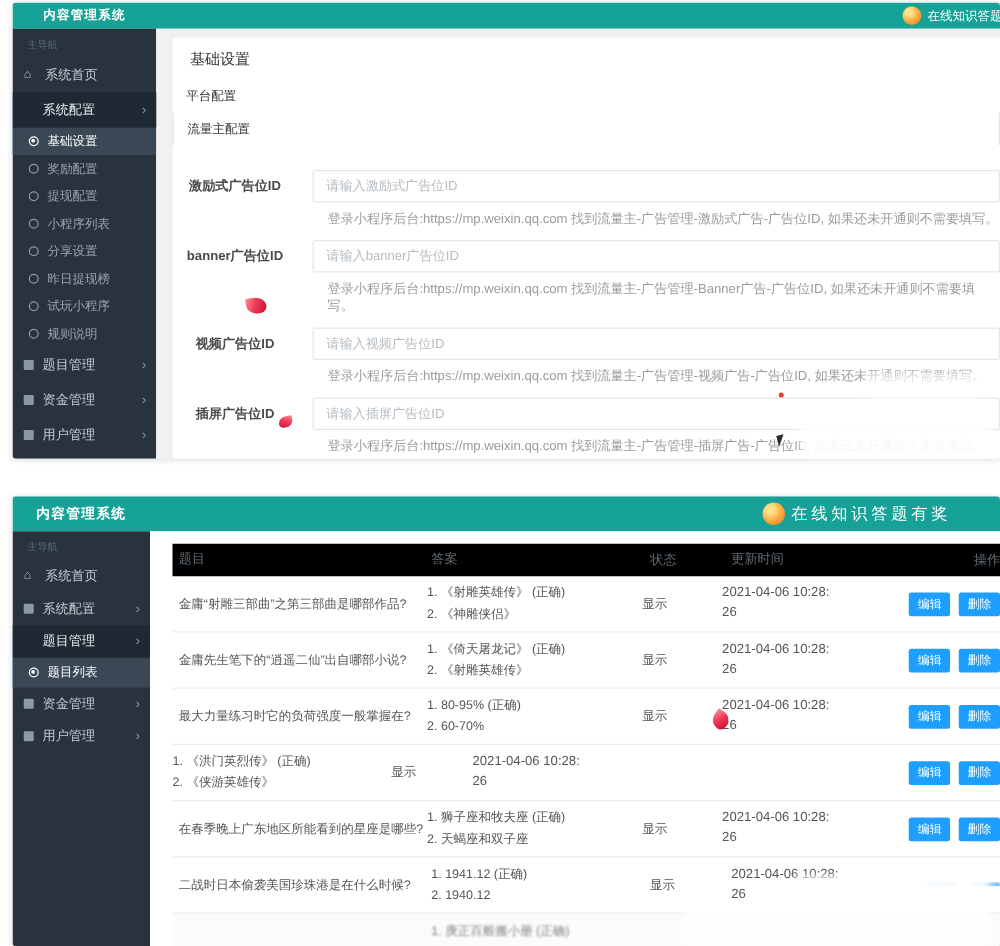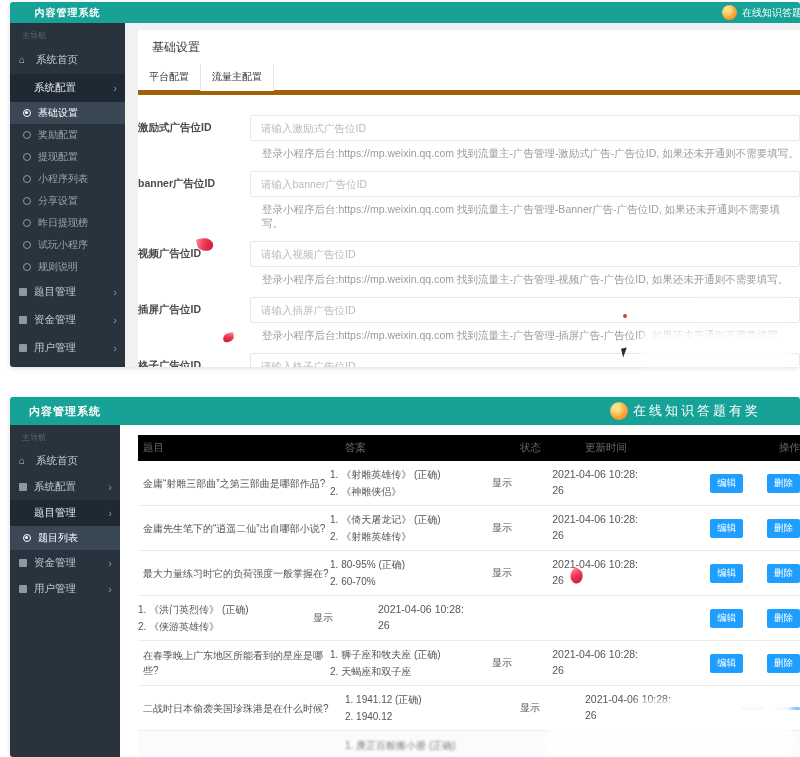--- a/index.html
+++ b/index.html
@@ -42,40 +42,40 @@
   .it.open .cube-icon, .sub.active .radio-icon { background:transparent; }
   .home-icon { width:10px; font-size:10px; color:#b9c2c8; line-height:1; }
   .radio-icon { width:8px; height:8px; border:1.5px solid #8d99a2; border-radius:50%; flex:0 0 auto; position:relative; }
   .sub.active .radio-icon { border-color:#fff; }
   .sub.active .radio-icon::after { content:""; position:absolute; left:1px; top:1px; width:3px; height:3px; border-radius:50%; background:#fff; }
 
   
   .a .main { flex:1; background:#f1f1f2; padding:7px 0 0 13px; min-width:0; }
   .card { background:#fff; height:100%; border-radius:2px; box-shadow:0 1px 2px rgba(0,0,0,.04); }
   .card-hd { padding:9px 14px 8px; font-size:12px; color:#333; }
-  .tabs { display:flex; border-bottom:5px solid #a16207; font-size:10px; color:#333; }
+  .tabs { display:flex; border-bottom:1px solid #a16207; font-size:10px; color:#333;flex-direction:column; }
   .tab { padding:6px 11px; cursor:pointer; background:#fff; }
   .tab.active { border-left:1px solid #e4e4e4; border-right:1px solid #e4e4e4; margin-bottom:-1px; }
   .form { padding-top:10px; }
   .field { display:flex; align-items:center; height:26px; margin-top:10px; }
-  .flabel { width:112px; text-align:left; padding-right:12px; font-size:10.5px; font-weight:bold; color:#4a4a4a; flex:0 0 auto; }
+  .flabel { width:112px; text-align:center; padding-right:12px; font-size:10.5px; font-weight:bold; color:#4a4a4a; flex:0 0 auto; }
   .fin { flex:1; min-width:0; height:26px; border:1px solid #e6e6e6; border-radius:2px; padding:0 10px; font-size:10.5px; color:#333; outline:none; background:#fff; }
   .fin::placeholder { color:#b6bcc2; }
   .fhelp { margin:6px 0 4px 124px; font-size:10.5px; color:#9b9b9b; }
 
   
   .b .main { flex:1; background:#fff; padding:10px 0 0 18px; min-width:0; position:relative; }
   .thead { display:flex; align-items:center; background:#000000; height:26px; font-size:10.5px; color:#5f6a72; }
   .trow { display:flex; align-items:center; border-bottom:1px solid #ececec; min-height:45px; padding:5px 0; font-size:10px; color:#555; }
   .c-q { width:207px; padding-left:5px; line-height:1.5; }
   .c-a { width:175px; line-height:1.7; }
   .c-s { width:65px; }
   .c-t { width:148px; line-height:1.5; font-size:10.5px; }
   .c-o { flex:1; text-align:right; white-space:nowrap; }
-  .btn { display:inline-block; background:#1e9fff; color:#fff; border-radius:2px; padding:3px 7px; font-size:9.5px; margin-left:21px; cursor:pointer; }
+  .btn { display:inline-block; background:#1e9fff; color:#fff; border-radius:2px; padding:3px 7px; font-size:9.5px; margin-left:4px; cursor:pointer; }
   .trow.partial { border-bottom:none; min-height:20px; align-items:flex-start; padding-top:6px; background:#fafbfc; }
   .trow.partial .c-a { filter:blur(0.9px); opacity:.75; }
   .dash { display:inline-block; width:24px; height:3px; border-radius:2px; background:#5db0ff; opacity:.8; margin-left:8px; vertical-align:middle; }
 
   
   .petal { position:absolute; background:linear-gradient(115deg,#ff8b98 0%,#ef3a57 45%,#c90f2f 100%);
            border-radius: 12% 88% 50% 88% / 12% 88% 62% 88%; z-index:50; }
   .petal.p1 { left:197px; top:238px; width:16px; height:13px; transform:rotate(-10deg); }
   .petal.p2 { left:224px; top:332px; width:9px;  height:11px; transform:rotate(80deg); }
   .petal.p3 { left:570px; top:569px; width:13px; height:14px; transform:rotate(35deg); }

